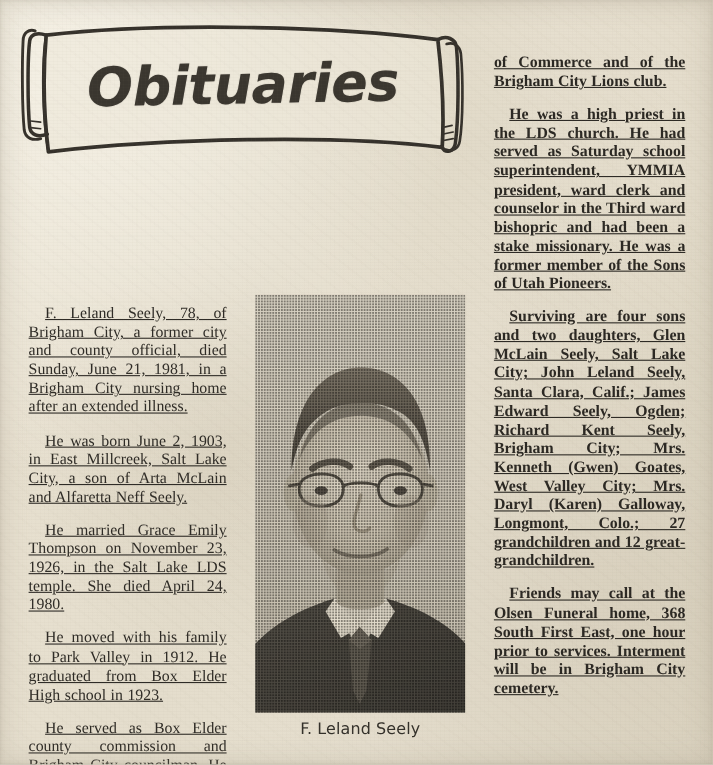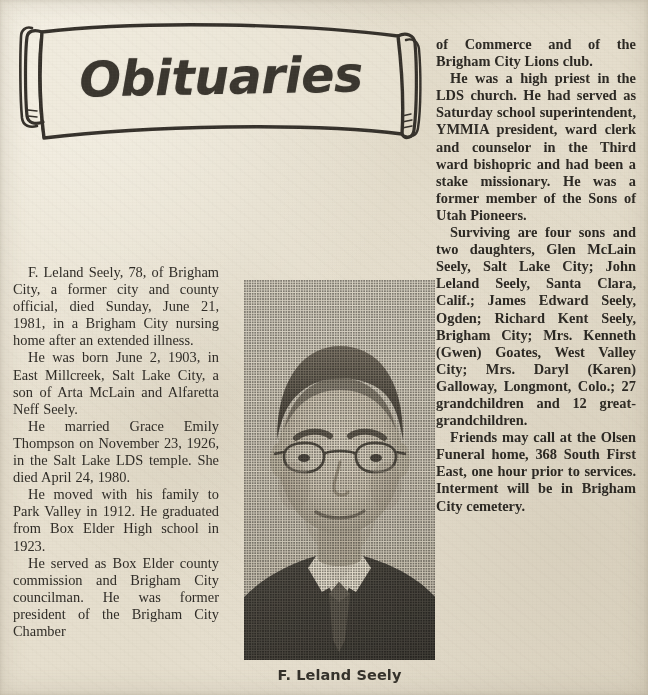--- a/index.html
+++ b/index.html
@@ -85,22 +85,23 @@
 
   
   .col {
     position: absolute;
     font-family: "Liberation Serif", "DejaVu Serif", serif;
     color: #2e2b26;
     text-align: justify;
     hyphens: none;
   }
   .col p {
-    margin: 0;
+    margin: 13px;
     text-indent: 15px;
+    text-decoration: underline;
   }
 
   #left-col {
     left: 13px;
     top: 264px;
     width: 206px;
     font-size: 14.4px;
     line-height: 17.1px;
     word-spacing: .5px;
   }
@@ -194,21 +195,21 @@
         <line x1="396" y1="112" x2="406" y2="110"></line>
         <line x1="396" y1="118" x2="406" y2="116"></line>
         <line x1="22" y1="100" x2="31" y2="101"></line>
         <line x1="22" y1="106" x2="31" y2="107"></line>
       </g>
     </svg>
     <div id="banner-word">Obituaries</div>
   </div>
 
 
-  <figure id="photo-block" style="margin:12px;font-weight:bold;">
+  <figure id="photo-block" style="margin:0;">
     <div id="photo">
       <svg class="portrait" viewBox="0 0 191 380" preserveAspectRatio="xMidYMid slice">
         <defs>
           <linearGradient id="bgGrad" x1="0" y1="0" x2="0" y2="1">
             <stop offset="0%" stop-color="#d8d2c4"></stop>
             <stop offset="55%" stop-color="#cdc6b7"></stop>
             <stop offset="100%" stop-color="#bdb6a6"></stop>
           </linearGradient>
           <radialGradient id="faceGrad" cx="50%" cy="42%" r="62%">
             <stop offset="0%" stop-color="#ded6c6"></stop>

